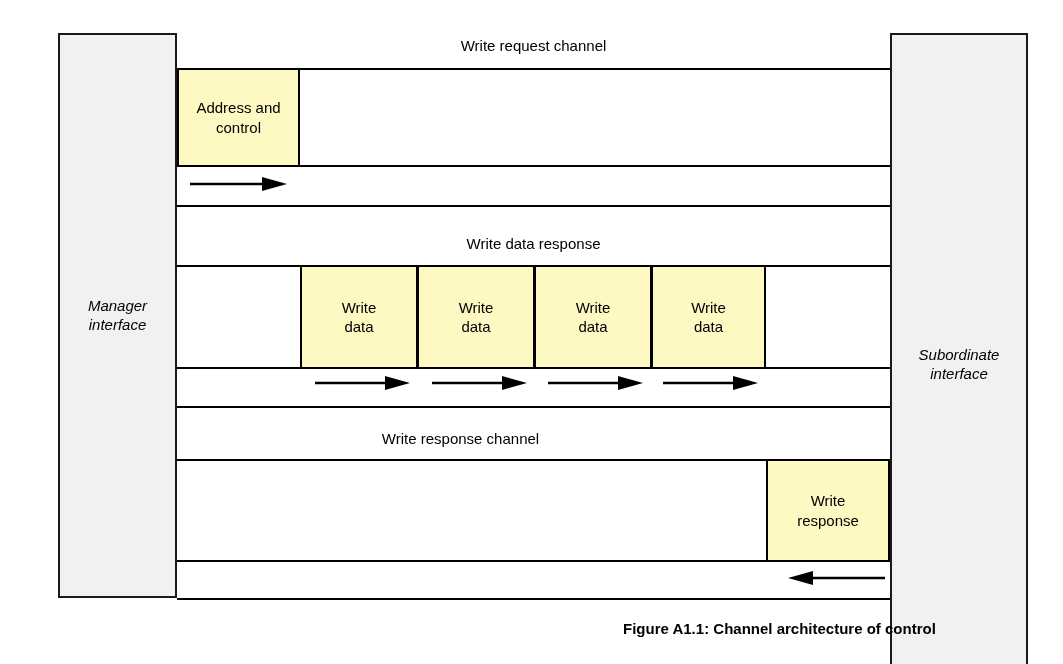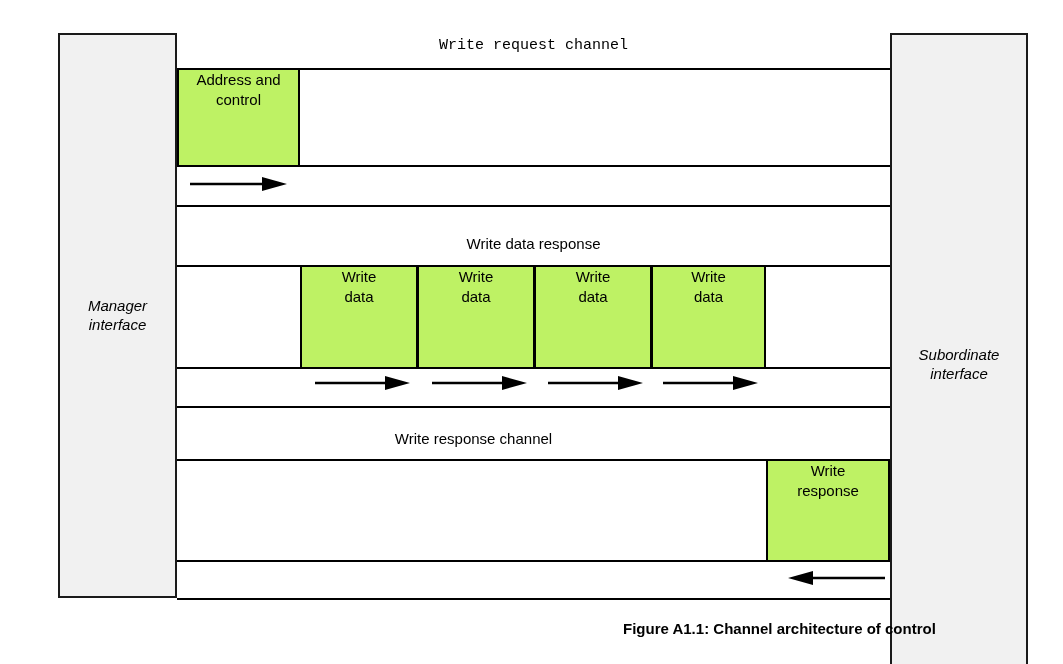--- a/index.html
+++ b/index.html
@@ -47,24 +47,25 @@
   }
   .rule {
     position: absolute;
     background: #000;
     height: 2px;
   }
 
   
   .payload {
     position: absolute;
-    background: #bef264;
+    background: #fef9c3;
     border: 2px solid #000;
     box-sizing: border-box;
     display: flex;
+    align-items: center;
     justify-content: center;
   }
   .payload-label {
     font-size: 15px;
     color: #000;
     text-align: center;
     line-height: 1.3;
     white-space: pre-line;
   }
 
@@ -95,21 +96,21 @@
   <div class="pillar" style="left:58px; top:33px; width:119px; height:565px;">
     <div class="pillar-label">Manager
 interface</div>
   </div>
 
   <div class="pillar" style="left:890px; top:33px; width:138px; height:664px;">
     <div class="pillar-label">Subordinate
 interface</div>
   </div>
 
-  <div class="channel-title" style="left:177px; top:37px; width:713px;font-family:Liberation Mono, monospace;">Write request channel</div>
+  <div class="channel-title" style="left:177px; top:37px; width:713px;">Write request channel</div>
 
   <div class="rule" style="left:177px; top:68px; width:713px;"></div>
   <div class="rule" style="left:177px; top:165px; width:713px;"></div>
   <div class="rule" style="left:177px; top:205px; width:713px;"></div>
 
   <div class="payload" style="left:177px; top:68px; width:123px; height:99px;">
     <div class="payload-label">Address and
 control</div>
   </div>
 
@@ -161,21 +162,21 @@
       <polygon points="70,1 95,8 70,15" fill="#000"></polygon>
     </svg>
   </div>
   <div class="arrow" style="left:663px; top:375px; width:95px;">
     <svg width="95" height="16" viewBox="0 0 95 16">
       <line x1="0" y1="8" x2="76" y2="8" stroke="#000" stroke-width="2.5"></line>
       <polygon points="70,1 95,8 70,15" fill="#000"></polygon>
     </svg>
   </div>
 
-  <div class="channel-title" style="left:177px; top:430px; width:567px;padding-left:13px;">Write response channel</div>
+  <div class="channel-title" style="left:177px; top:430px; width:567px;">Write response channel</div>
 
   <div class="rule" style="left:177px; top:459px; width:713px;"></div>
   <div class="rule" style="left:177px; top:560px; width:713px;"></div>
   <div class="rule" style="left:177px; top:598px; width:713px;"></div>
 
   <div class="payload" style="left:766px; top:459px; width:124px; height:103px;">
     <div class="payload-label">Write
 response</div>
   </div>
 

